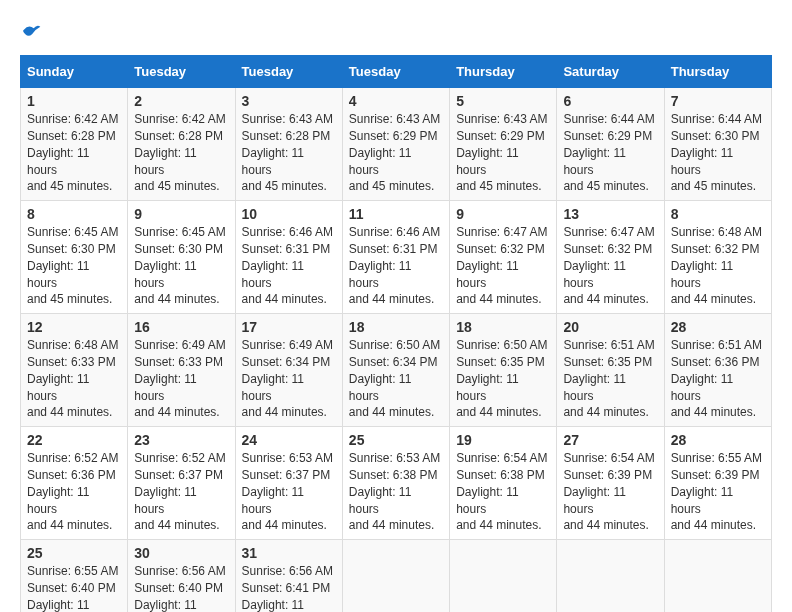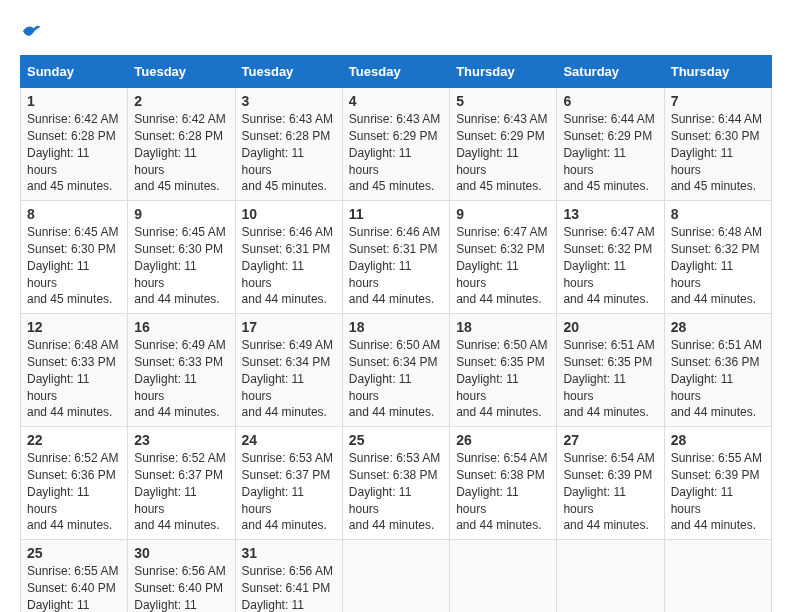--- a/index.html
+++ b/index.html
@@ -301,21 +301,21 @@
 and 44 minutes.</div>
         </td>
         <td>
           <span class="day-num">25</span>
           <div class="day-info" style="white-space: pre-line;">Sunrise: 6:53 AM
 Sunset: 6:38 PM
 Daylight: 11 hours
 and 44 minutes.</div>
         </td>
         <td>
-          <span class="day-num">26</span>
+          <span class="day-num">19</span>
           <div class="day-info" style="white-space: pre-line;">Sunrise: 6:54 AM
 Sunset: 6:38 PM
 Daylight: 11 hours
 and 44 minutes.</div>
         </td>
         <td>
           <span class="day-num">27</span>
           <div class="day-info" style="white-space: pre-line;">Sunrise: 6:54 AM
 Sunset: 6:39 PM
 Daylight: 11 hours

